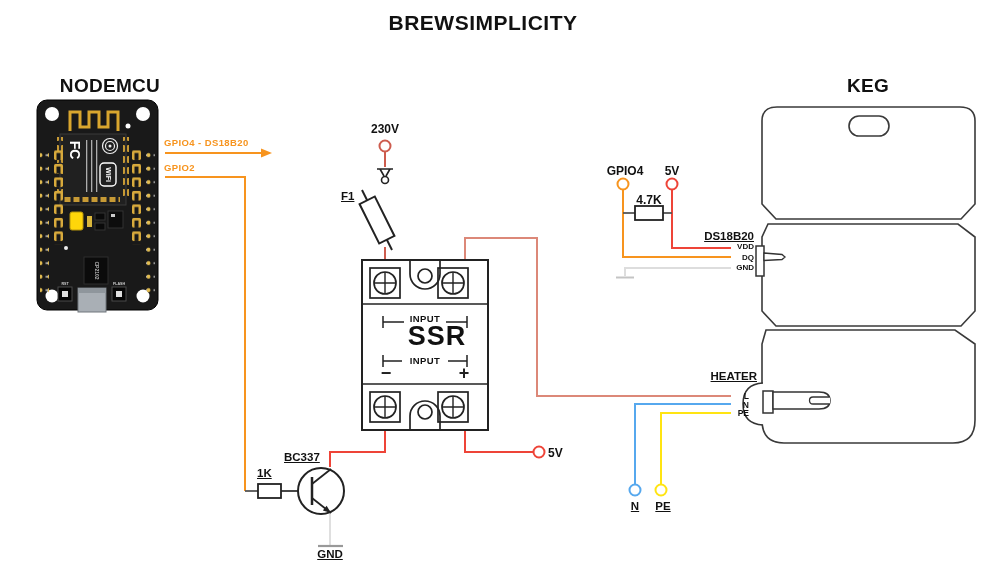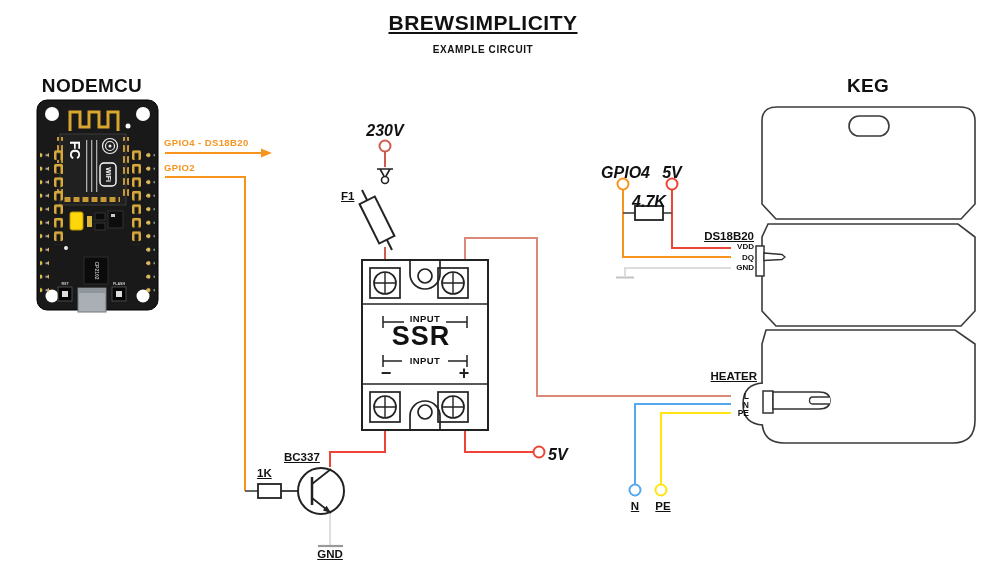--- a/index.html
+++ b/index.html
@@ -5,24 +5,24 @@
   html,body{margin:0;padding:0;background:#fff;}
   .canvas{position:relative;width:1000px;height:568px;background:#fff;
           font-family:"Liberation Sans",sans-serif;overflow:hidden;}
   .lbl{position:absolute;font-weight:bold;color:#111;white-space:nowrap;line-height:1;}
   .ctr{text-align:center;}
   .rt{text-align:right;}
   .orange{color:#F7941E;text-align:center;}
   .s8{font-size:8px;}
   .s85{font-size:8.5px;}
   .s95{font-size:9.5px;letter-spacing:.4px;}
-  .s10{font-size:16px;font-style:italic;}
+  .s10{font-size:12px;}
   .s11{font-size:11.5px;text-decoration:underline;}
   .s18{font-size:19px;letter-spacing:.3px;}
-  .s21{font-size:21px;letter-spacing:.5px;text-decoration:underline;}
+  .s21{font-size:21px;letter-spacing:.5px;}
   .s27{font-size:27px;letter-spacing:1px;}
   .sub{font-size:10px;letter-spacing:.6px;}
   svg{position:absolute;left:0;top:0;}
   svg text{font-family:"Liberation Sans",sans-serif;font-weight:bold;}
 </style>
 </head>
 <body>
 
 <div class="canvas">
 
@@ -202,42 +202,41 @@
       <text x="119" y="284.5" font-size="3.6" fill="#cccccc" text-anchor="middle">FLASH</text>
       <rect x="112" y="287" width="14" height="14" fill="#050505" stroke="#4a4a4a"></rect>
       <rect x="116" y="291" width="6" height="6" fill="#dddddd"></rect>
 
       <rect x="78" y="288" width="28" height="24" fill="#A9AFB5" stroke="#70767c"></rect>
       <rect x="78" y="288" width="28" height="5" fill="#8F969C"></rect>
     </g>
   </svg>
 
   <div class="lbl s21 ctr" style="left:333px;top:12px;width:300px;">BREWSIMPLICITY</div>
-  <div class="lbl sub ctr" style="left:333px;top:45px;width:300px;">EXAMPLE CIRCUIT</div>
-
-  <div class="lbl s18 ctr" style="left:26px;top:76px;width:132px;">NODEMCU</div>
+
+  <div class="lbl s18 ctr" style="left:44px;top:76px;width:132px;">NODEMCU</div>
   <div class="lbl s18 ctr" style="left:818px;top:76px;width:100px;">KEG</div>
 
   <div class="lbl s95 orange" style="left:164px;top:138px;">GPIO4 - DS18B20</div>
   <div class="lbl s95 orange" style="left:164px;top:163px;">GPIO2</div>
 
   <div class="lbl s10 ctr" style="left:360px;top:123px;width:50px;">230V</div>
   <div class="lbl s11" style="left:341px;top:191px;">F1</div>
 
   <div class="lbl s95 ctr" style="left:400px;top:314px;width:50px;">INPUT</div>
-  <div class="lbl s27 ctr" style="left:381px;top:323px;width:80px;">SSR</div>
+  <div class="lbl s27 ctr" style="left:397px;top:323px;width:80px;">SSR</div>
   <div class="lbl s95 ctr" style="left:400px;top:356px;width:50px;">INPUT</div>
 
   <div class="lbl s10" style="left:548px;top:447px;">5V</div>
 
   <div class="lbl s11" style="left:284px;top:452px;">BC337</div>
   <div class="lbl s11" style="left:257px;top:468px;">1K</div>
   <div class="lbl s11 ctr" style="left:306px;top:549px;width:48px;">GND</div>
 
-  <div class="lbl s10 ctr" style="left:600px;top:165px;width:50px;text-align:right;">GPIO4</div>
+  <div class="lbl s10 ctr" style="left:600px;top:165px;width:50px;">GPIO4</div>
   <div class="lbl s10 ctr" style="left:651px;top:165px;width:42px;">5V</div>
   <div class="lbl s10 ctr" style="left:629px;top:194px;width:40px;">4.7K</div>
 
   <div class="lbl s11 rt" style="left:690px;top:231px;width:64px;">DS18B20</div>
   <div class="lbl s8 rt" style="left:714px;top:243px;width:40px;">VDD</div>
   <div class="lbl s8 rt" style="left:714px;top:253.5px;width:40px;">DQ</div>
   <div class="lbl s8 rt" style="left:714px;top:263.5px;width:40px;">GND</div>
 
   <div class="lbl s11 rt" style="left:694px;top:371px;width:63px;">HEATER</div>
   <div class="lbl s85 rt" style="left:724px;top:392px;width:25px;">L</div>

